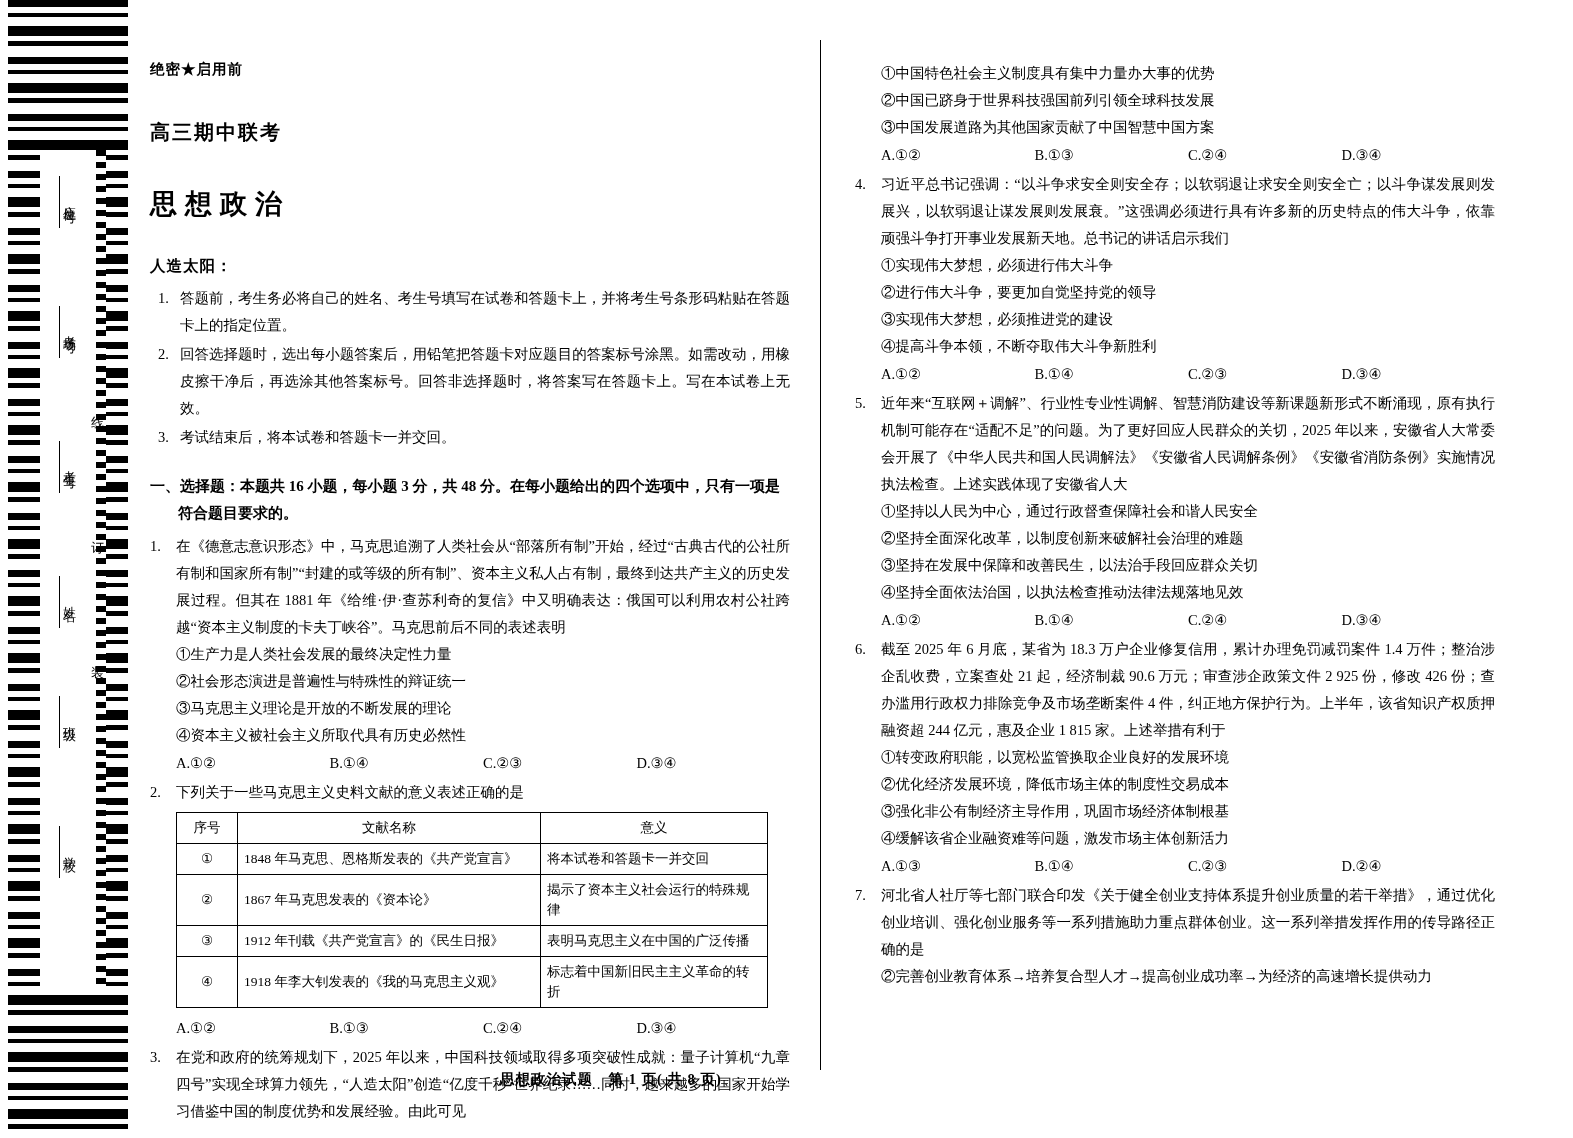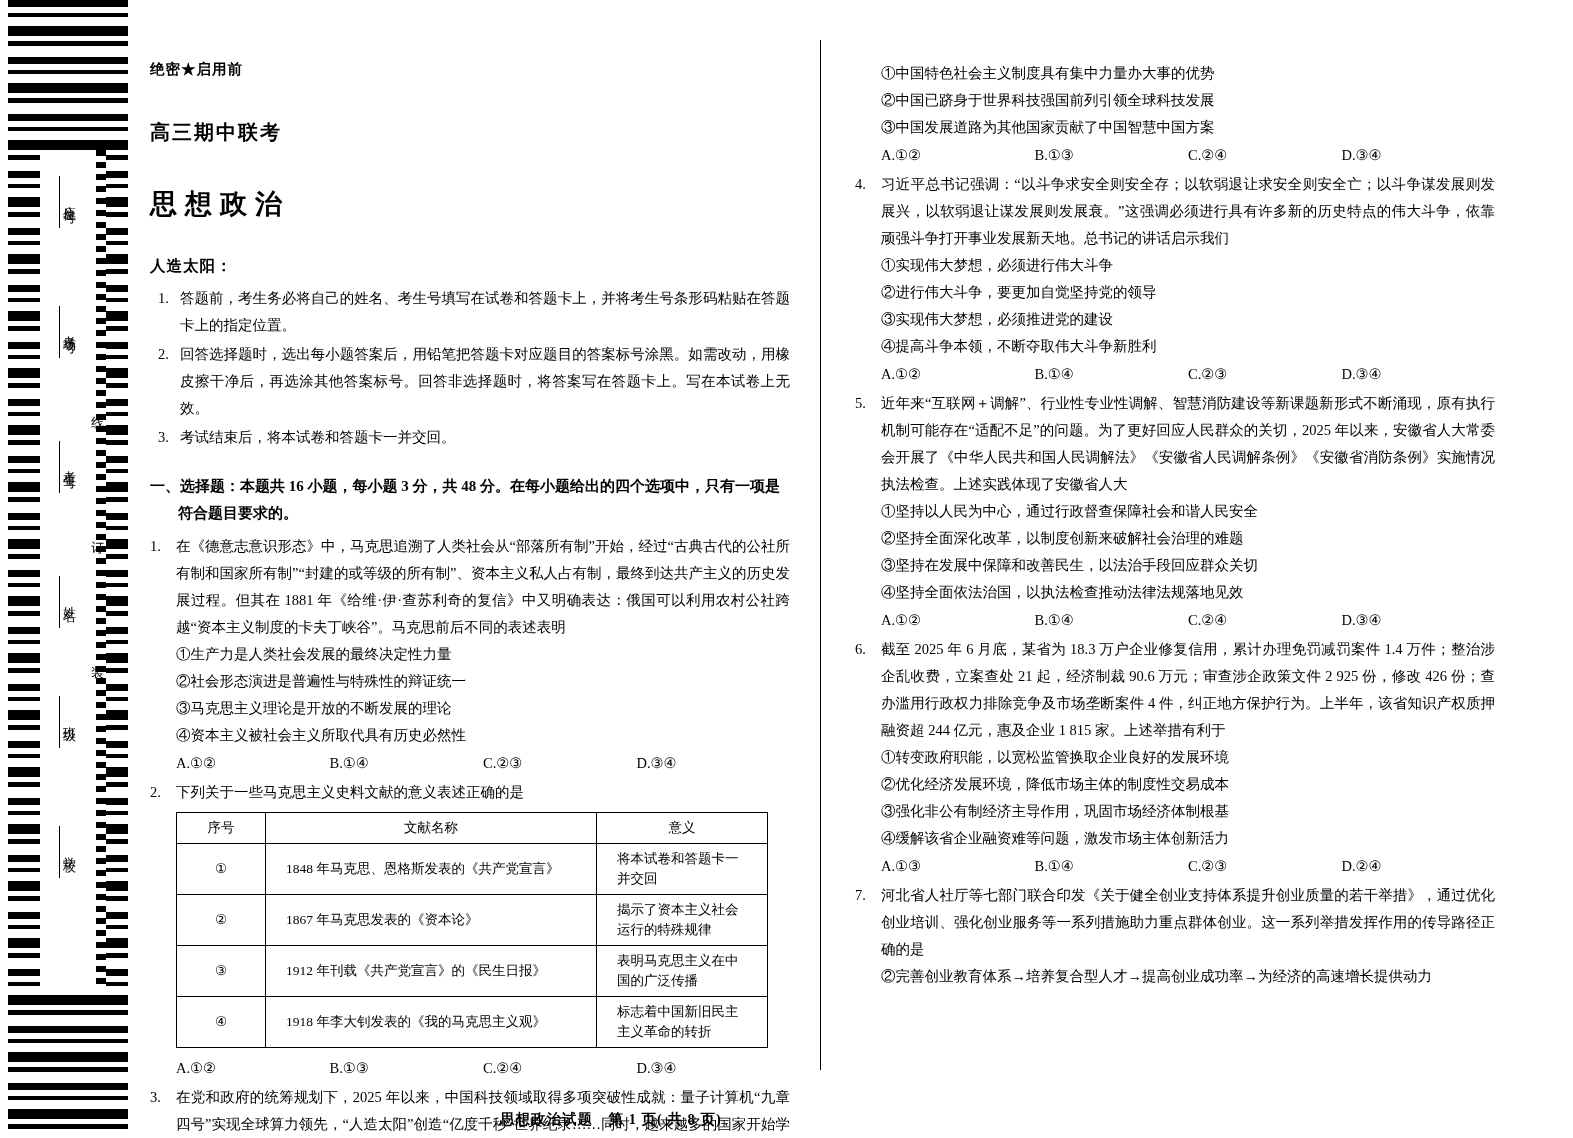--- a/index.html
+++ b/index.html
@@ -95,21 +95,21 @@
     display:flex;font-size:14.5px;line-height:28px;padding-left:26px;
   }
   .choices span{width:25%;}
 
   
   table.src{
     border-collapse:collapse;margin:6px 0 6px 26px;width:592px;
     font-size:13.5px;
   }
   table.src th,table.src td{
-    border:1px solid #000;padding:5px 20px;line-height:20px;
+    border:1px solid #000;padding:5px 6px;line-height:20px;
   }
   table.src th{font-weight:normal;text-align:center;}
   table.src td.c1{width:48px;text-align:center;}
   table.src td.c2{width:290px;}
   table.src td.c3{}
 
   
   .footer{
     position:absolute;bottom:38px;font-size:14.5px;font-weight:bold;letter-spacing:1px;
   }

